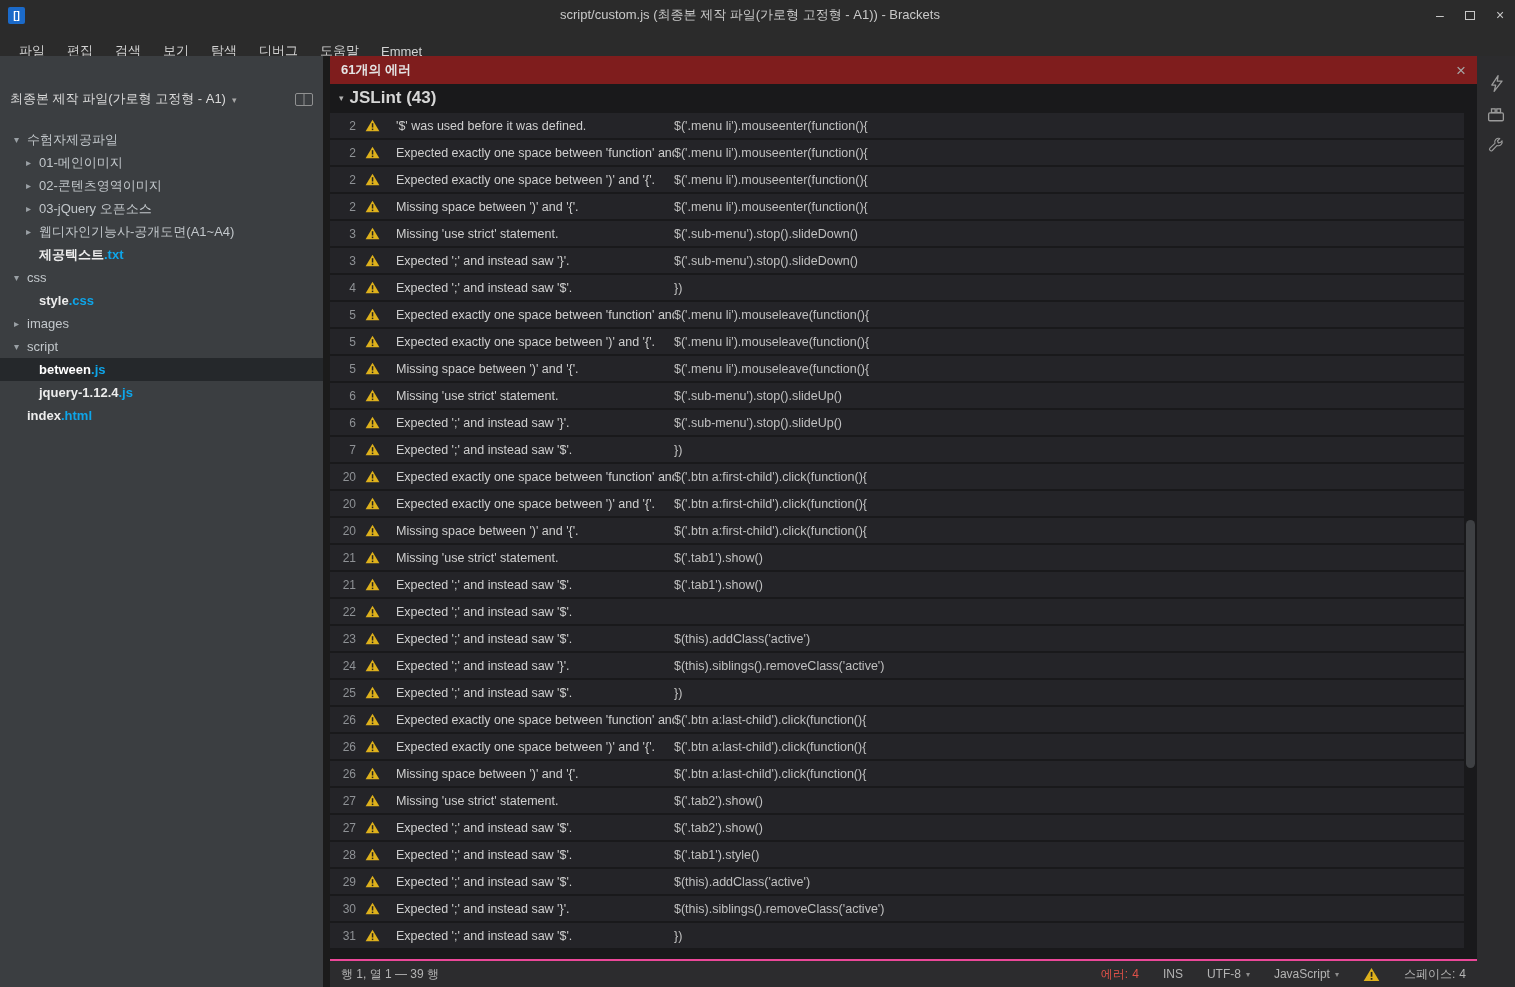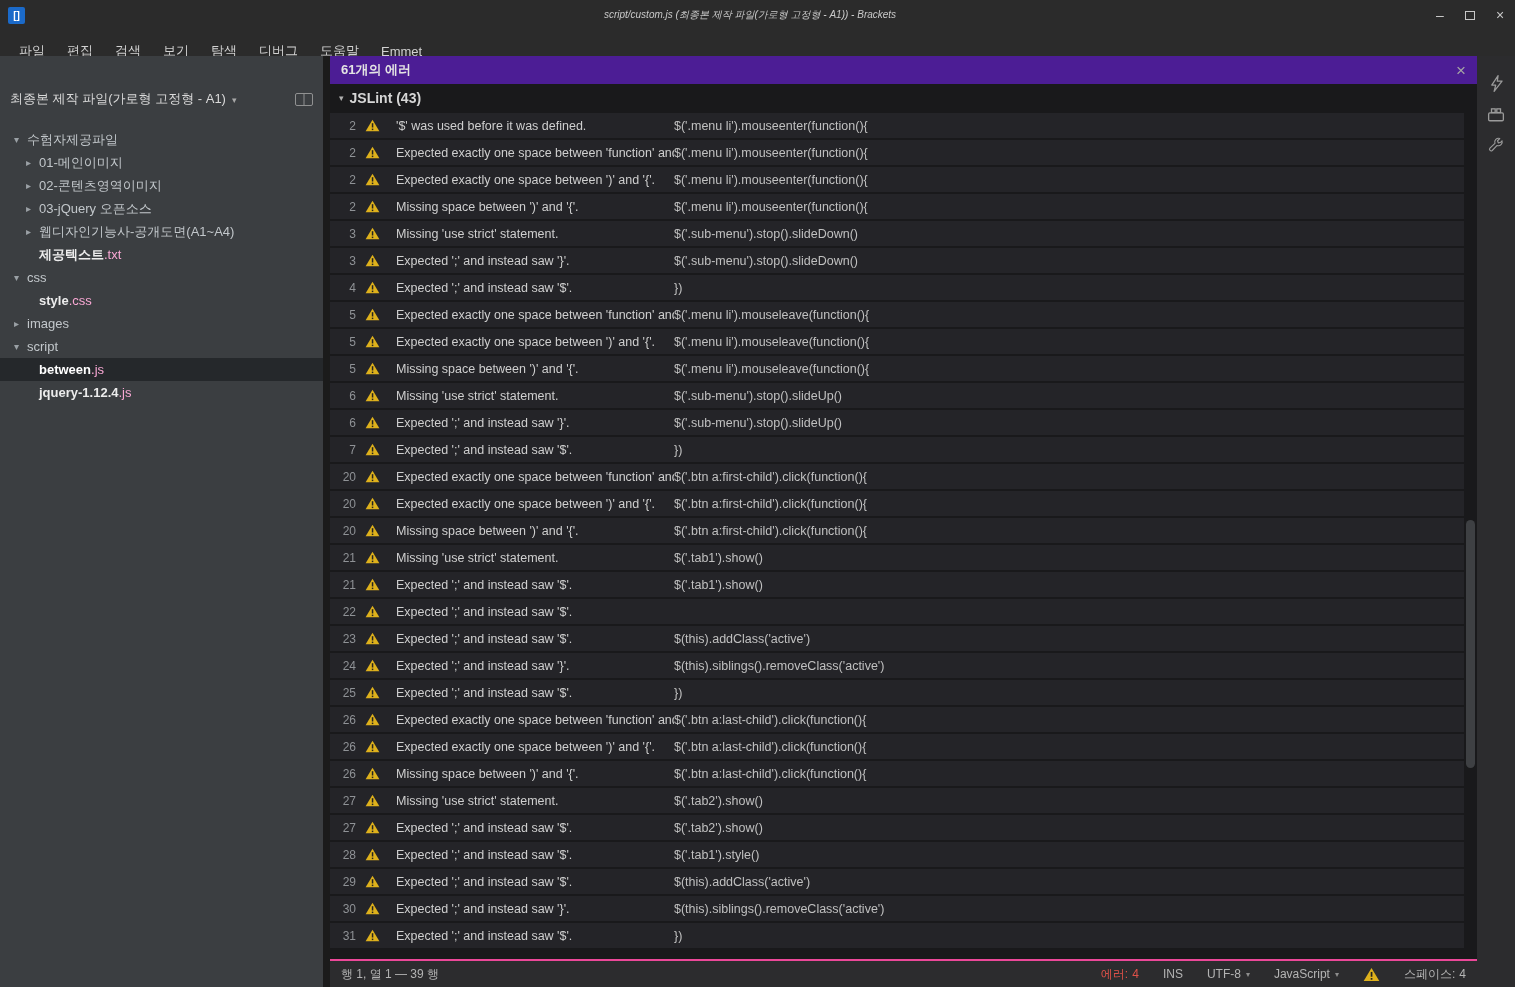--- a/index.html
+++ b/index.html
@@ -7,21 +7,21 @@
   body {
     font-family:"Liberation Sans","DejaVu Sans",sans-serif;
     background:#2b2b2b; color:#cccccc; overflow:hidden;
   }
   .window { width:100%; height:100%; display:flex; flex-direction:column; box-shadow:inset 0 0 0 1px #151515; }
 
   
   .titlebar { height:30px; display:flex; align-items:center; position:relative; background:#2b2b2b; flex:0 0 auto; }
   .logo { width:17px; height:17px; margin-left:8px; background:#1b6ac9; color:#ffffff; font-weight:700;
           font-size:10px; display:flex; align-items:center; justify-content:center; border-radius:2px; z-index:1; }
-  .title { position:absolute; left:0; right:15px; text-align:center; font-size:10px; color:#c9c9c9;font-style:italic; }
+  .title { position:absolute; left:0; right:15px; text-align:center; font-size:13px; color:#c9c9c9; }
   .win-controls { margin-left:auto; display:flex; z-index:1; }
   .wc { width:30px; height:30px; display:flex; align-items:center; justify-content:center; color:#c7c7c7; font-size:14px; }
   .maxbox { width:10px; height:9px; border:1px solid #c7c7c7; display:inline-block; }
 
   
   .menubar { height:26px; display:flex; align-items:center; padding-left:8px; background:#2b2b2b; flex:0 0 auto; }
   .menu-item { padding:0 11px; font-size:13px; color:#d2d2d2; height:100%; display:flex; align-items:center;margin-top:16px; }
 
   
   .app { flex:1; display:flex; min-height:0; }
@@ -32,35 +32,35 @@
   .proj-name { font-size:13px; color:#dadada; }
   .proj-caret { font-size:9px; color:#a8a8a8; margin-left:6px; margin-top:2px; }
   .split-icon { margin-left:auto; display:flex; opacity:.9; }
   .file-tree { padding-top:10px; font-size:13px; }
   .tree-item { height:23px; display:flex; align-items:center; }
   .tree-item .arrow { width:13px; font-size:10px; color:#9aa0a5; flex:0 0 auto; }
   .depth-0 { padding-left:14px; }
   .depth-1 { padding-left:26px; }
   .folder .fname { color:#c2c7cb; }
   .file .fname { color:#ececec; font-weight:700; }
-  .fext { color:#f9a8d4; font-weight:400; }
+  .fext { color:#0ea5e9; font-weight:700; }
   .tree-item.selected { background:#25282b; }
   .tree-item.selected .fname { color:#ffffff; }
 
   
   .main { flex:1; min-width:0; display:flex; flex-direction:column; background:#19191b; border-left:7px solid #1b1b1b; }
 
-  .panel-header { height:28px; background:#4c1d95; display:flex; align-items:center; padding:0 11px; flex:0 0 auto; }
+  .panel-header { height:28px; background:#7f1d1d; display:flex; align-items:center; padding:0 11px; flex:0 0 auto; }
   .panel-title { font-size:13px; font-weight:700; color:#e4e4e4; }
   .panel-close { margin-left:auto; color:#a5a5a5; font-size:17px; line-height:1; }
 
   .panel-body { flex:1; position:relative; min-height:0; overflow:hidden; }
   .section-header { height:27px; display:flex; align-items:center; padding-left:9px; }
   .sec-caret { font-size:9px; color:#b0b0b0; margin-right:6px; }
-  .sec-label { font-size:14px; font-weight:700; color:#d6d6d6; }
+  .sec-label { font-size:17px; font-weight:700; color:#d6d6d6; }
 
   .error-list { padding-right:13px; margin-top:2px; }
   .error-row { height:25px; margin-bottom:2px; background:#242428; display:grid;
                grid-template-columns:26px 32px 286px 1fr; align-items:center; }
   .err-line { text-align:right; font-size:12px; color:#8f9296; }
   .err-icon { display:flex; align-items:center; justify-content:center; }
   .err-msg { font-size:12.5px; color:#cfcfcf; padding-left:8px; padding-right:16px; white-space:nowrap; overflow:hidden; }
   .err-code { font-size:12.5px; color:#c0c0c0; white-space:nowrap; overflow:hidden; }
 
   .scroll-thumb { position:absolute; right:2px; top:436px; width:9px; height:248px; background:#3e4043; border-radius:5px; }
@@ -176,20 +176,25 @@
           </div>
           <div class="tree-item depth-1 file selected">
             <span class="arrow"></span>
             <span class="fname">between</span>
             <span class="fext">.js</span>
           </div>
           <div class="tree-item depth-1 file">
             <span class="arrow"></span>
             <span class="fname">jquery-1.12.4</span>
             <span class="fext">.js</span>
+          </div>
+          <div class="tree-item depth-0 file">
+            <span class="arrow"></span>
+            <span class="fname">index</span>
+            <span class="fext">.html</span>
           </div>
         </div>
     </div>
 
     <div class="main">
 
       <div class="panel-header">
         <span class="panel-title">61개의 에러</span>
         <span class="panel-close">×</span>
       </div>

